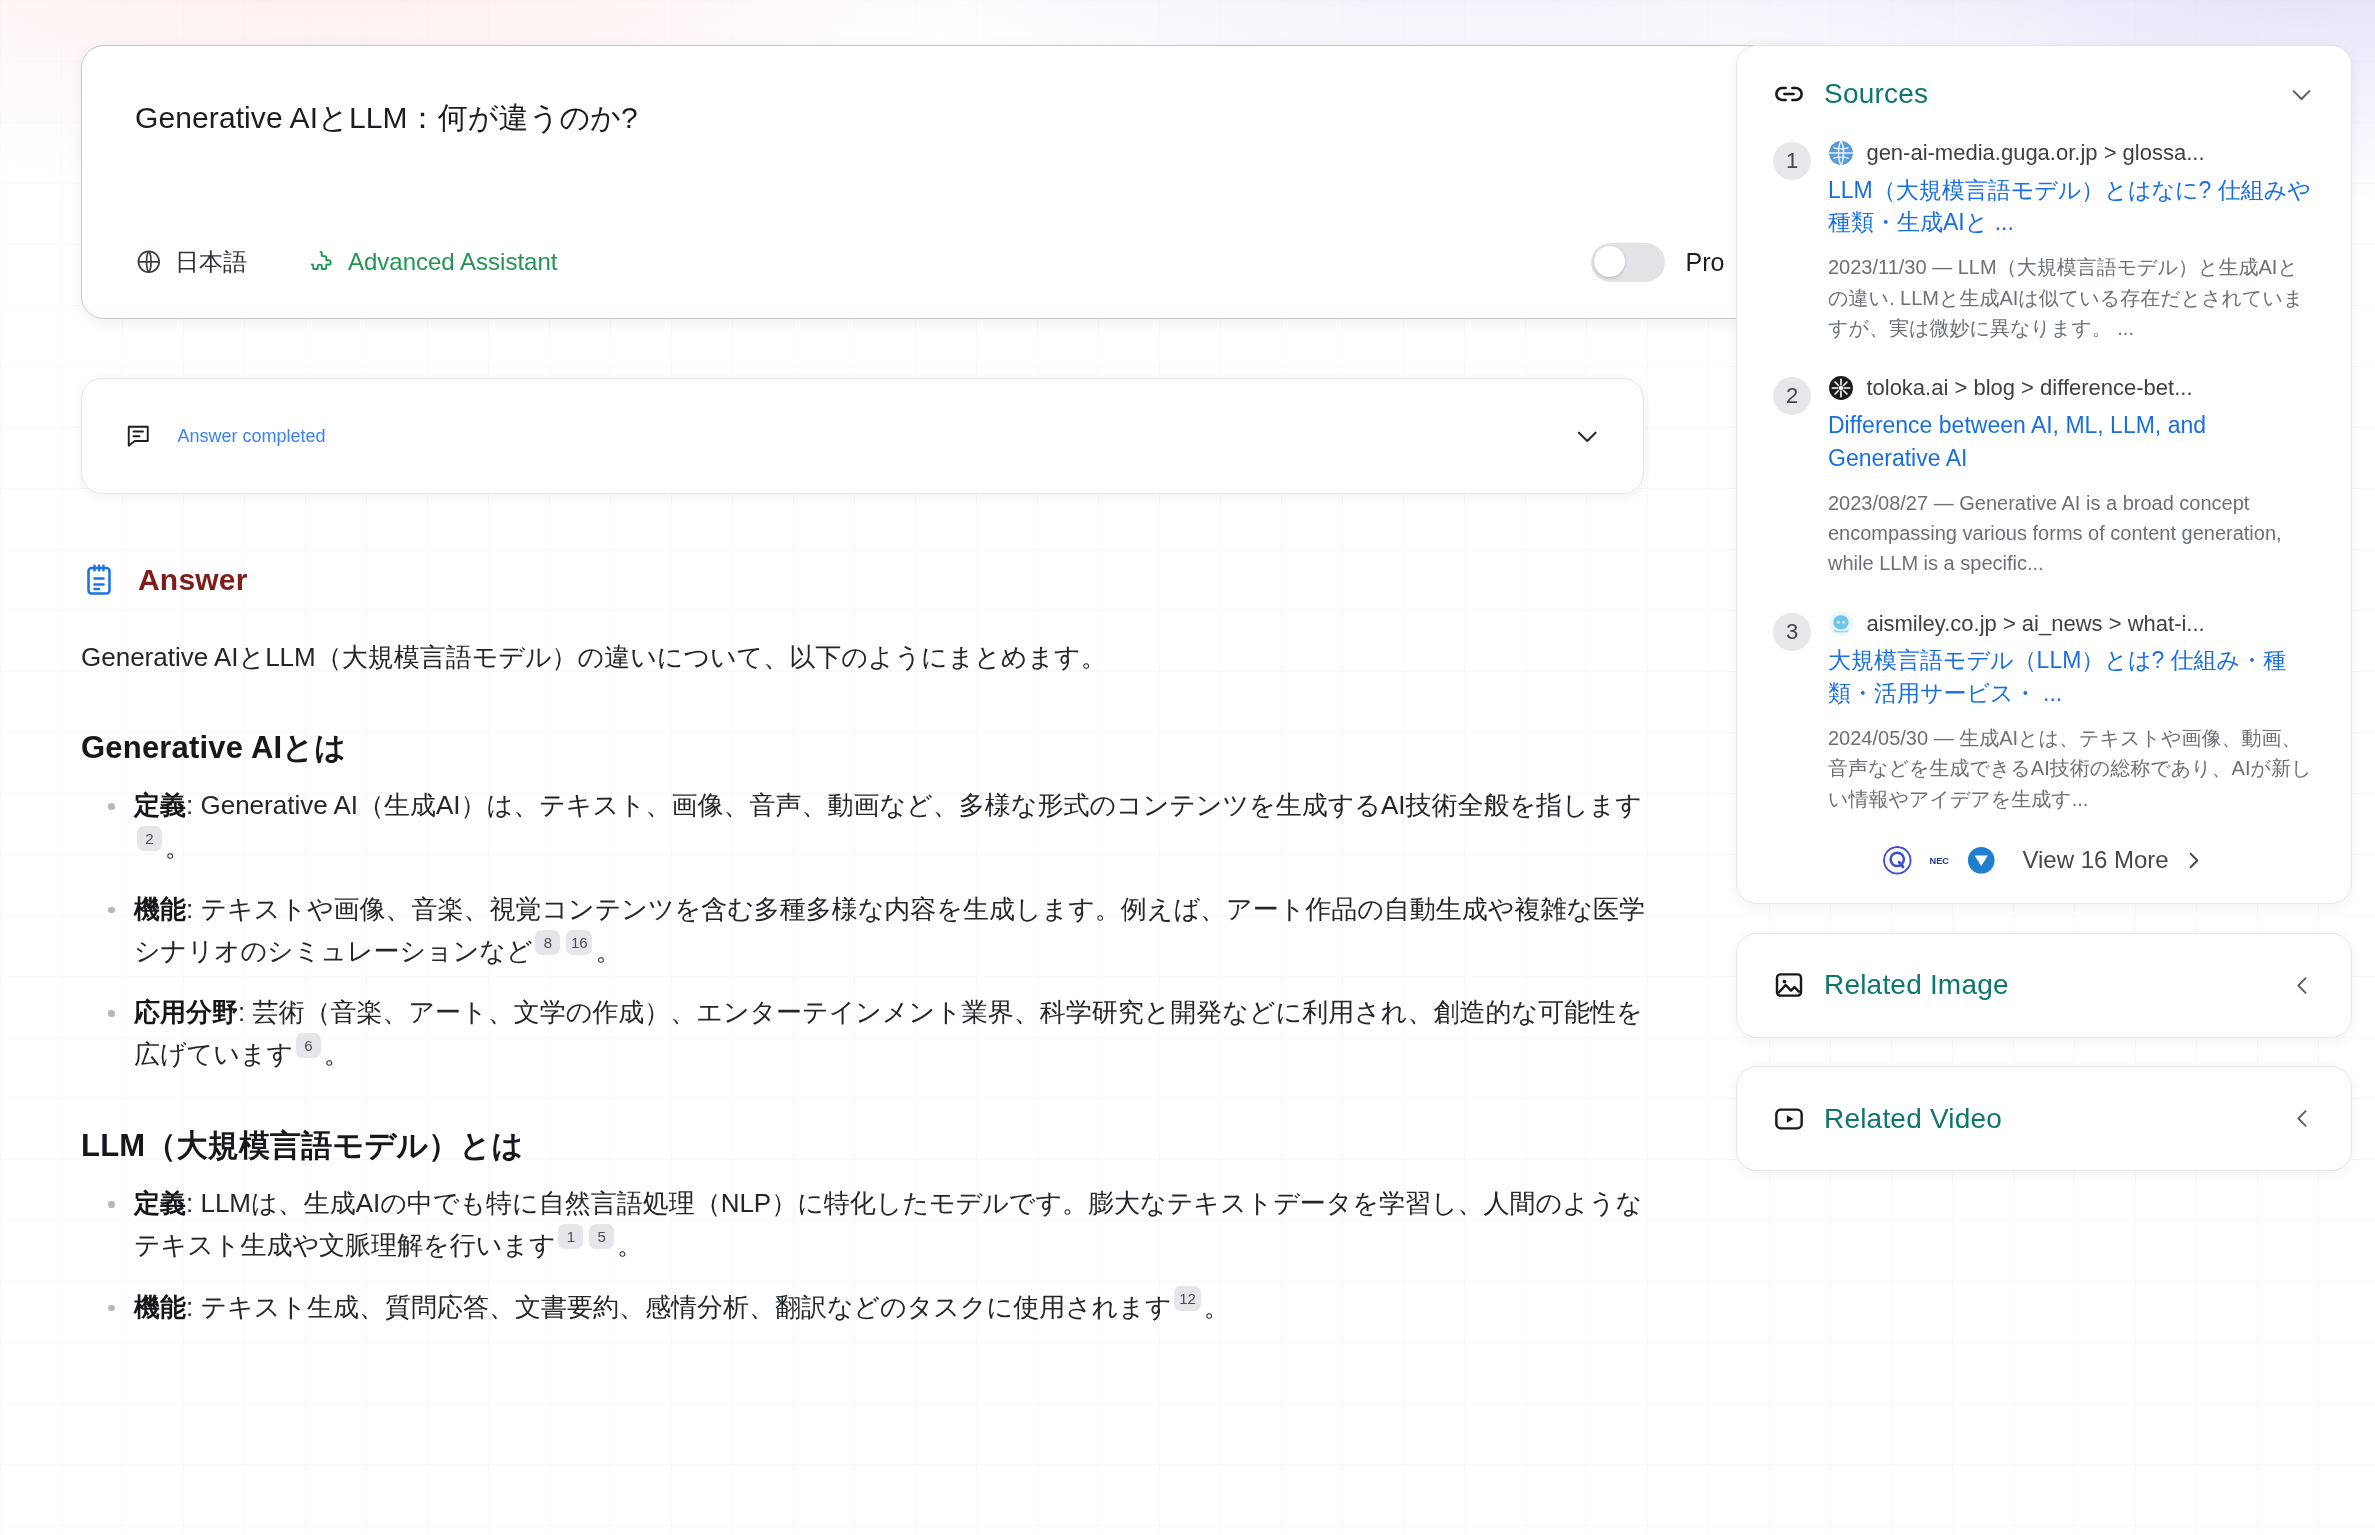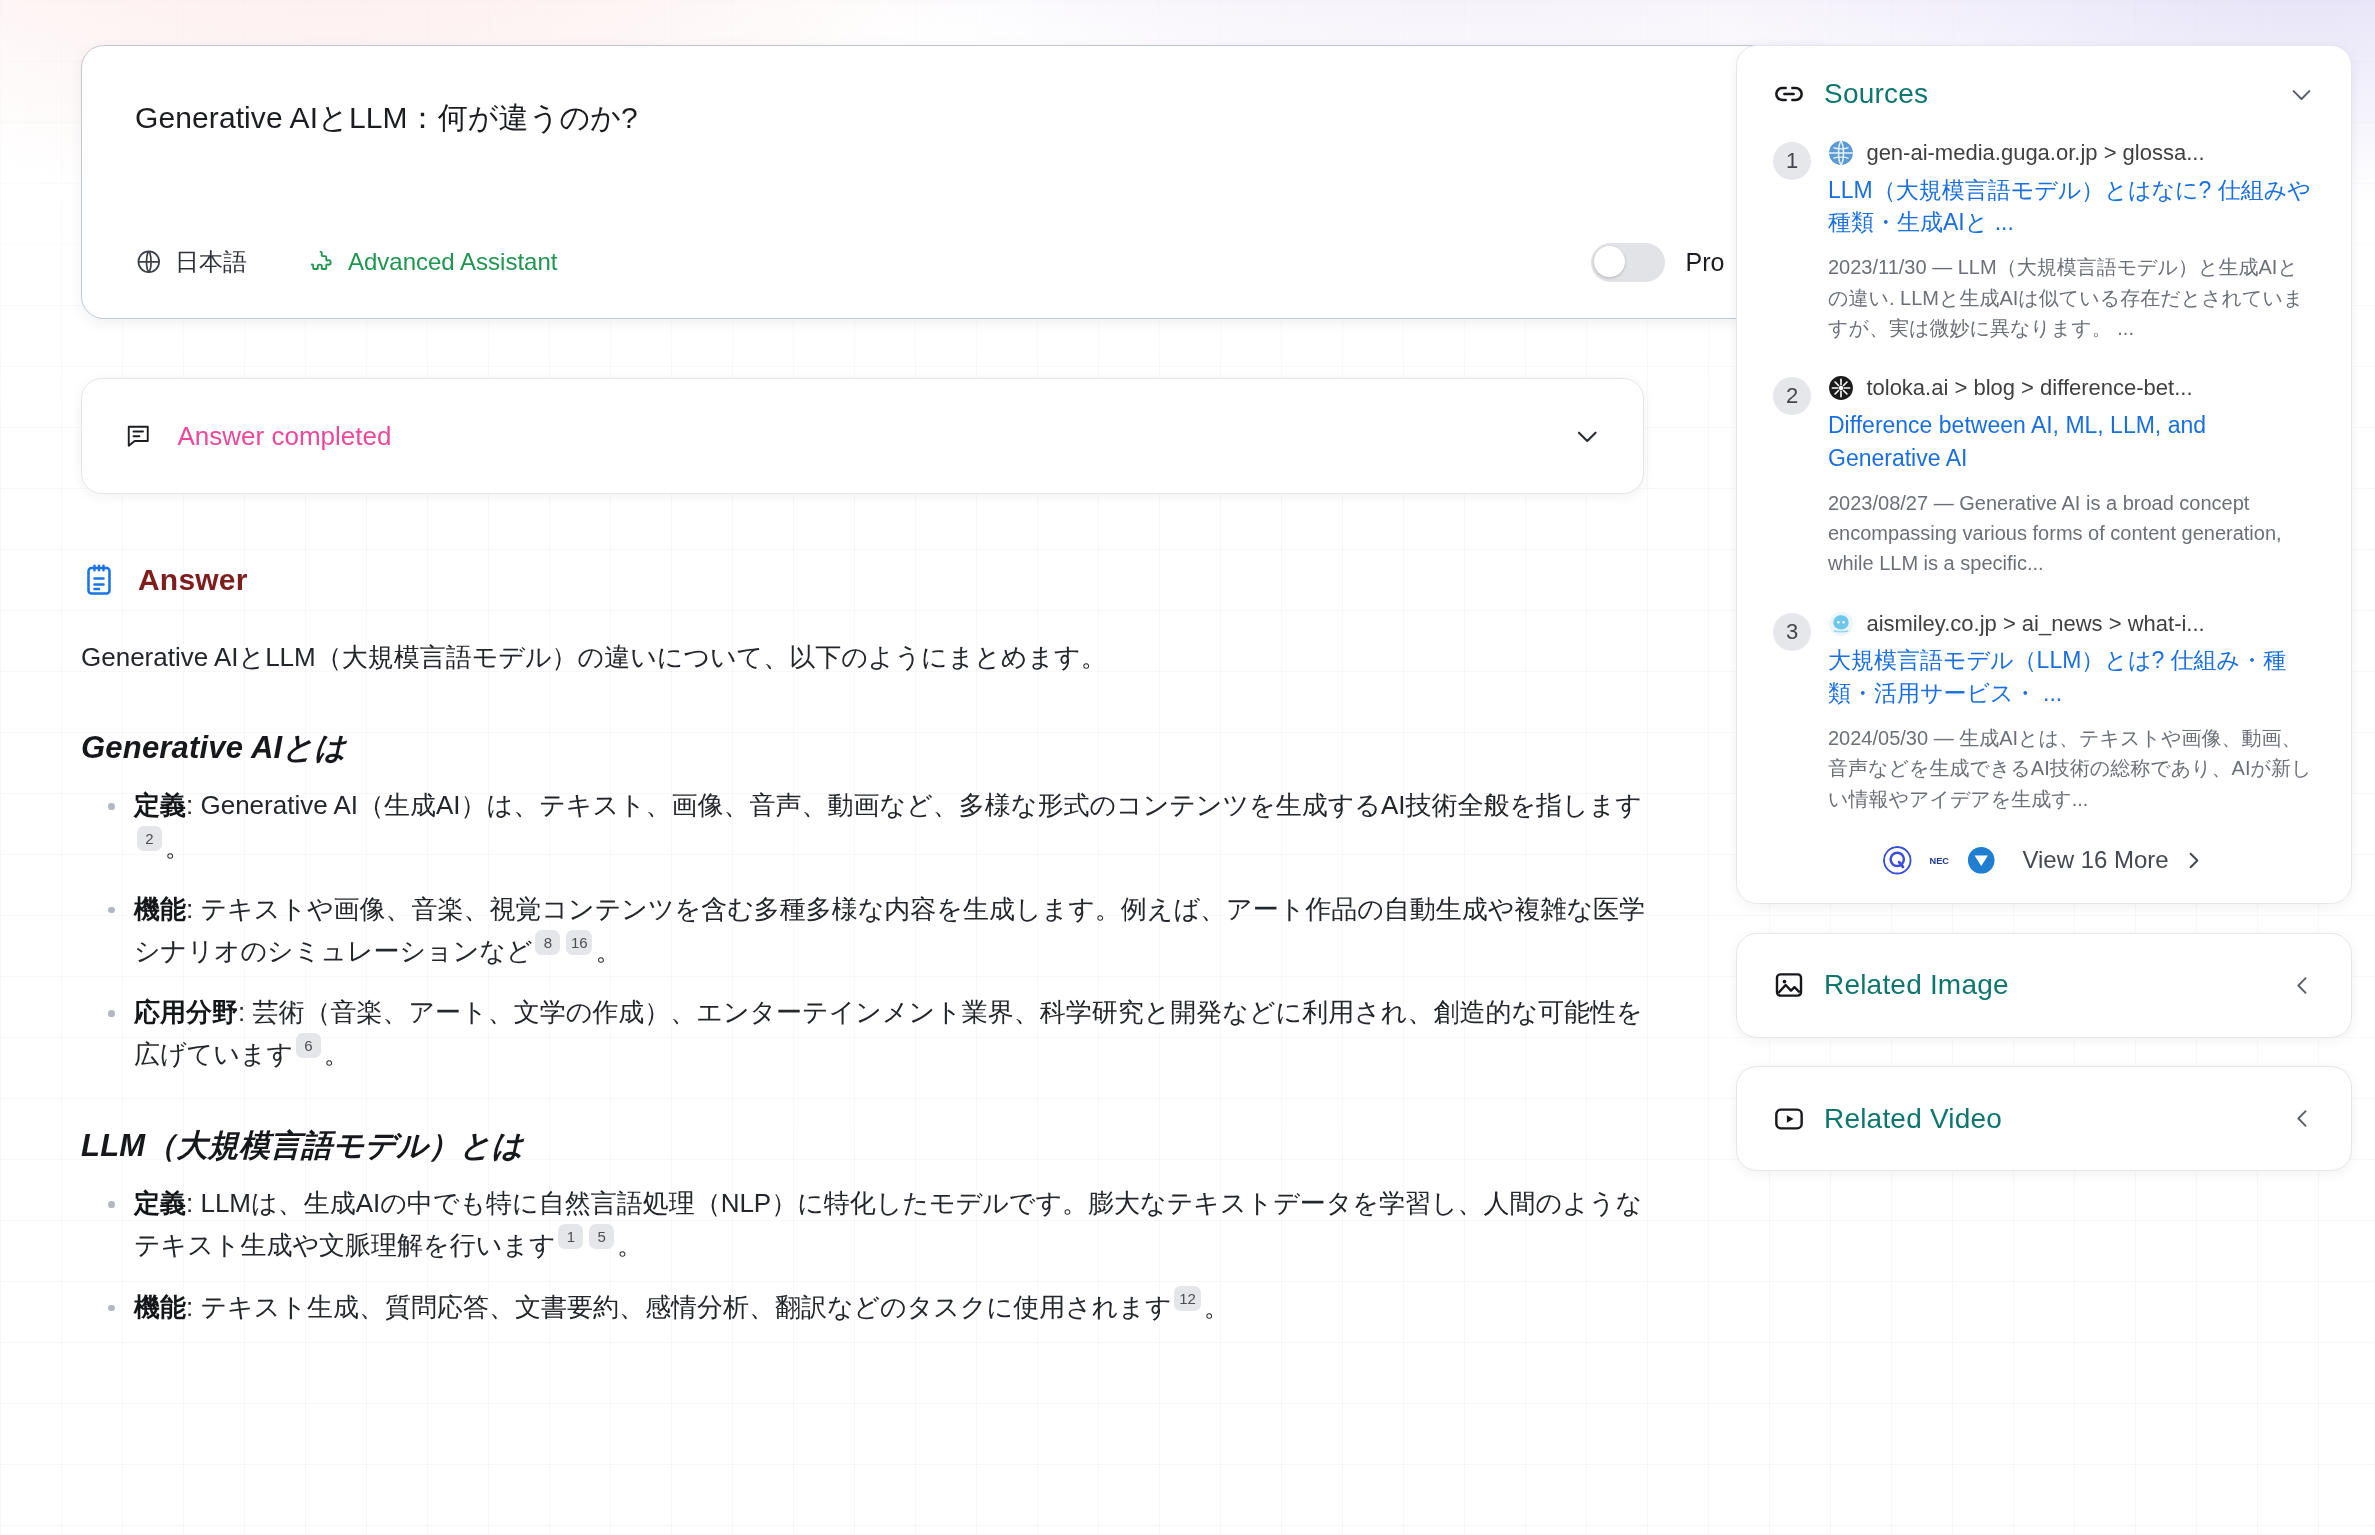--- a/index.html
+++ b/index.html
@@ -163,22 +163,22 @@
     display: flex;
     align-items: center;
     padding: 0 42px 0 42px;
   }
   #status-left {
     display: flex;
     align-items: center;
     gap: 25px;
   }
   #status-text {
-    font-size: 26px;
-    color: #ec4899;
+    font-size: 18px;
+    color: #3b82f6;
   }
   #status-chevron {
     margin-left: auto;
     color: #2a2d33;
     display: flex;
     align-items: center;
     cursor: pointer;
   }
 
   
@@ -207,21 +207,20 @@
     color: #23262b;
   }
 
   .answer-h2 {
     font-size: 31px;
     font-weight: bold;
     color: #16181c;
     margin-top: 49px;
     margin-bottom: 9.5px;
     letter-spacing: 0.2px;
-    font-style: italic;
   }
 
   ul.answer-list {
     list-style: none;
     margin-top: 15px;
   }
   ul.answer-list > li {
     position: relative;
     padding-left: 53px;
     margin-bottom: 19px;

